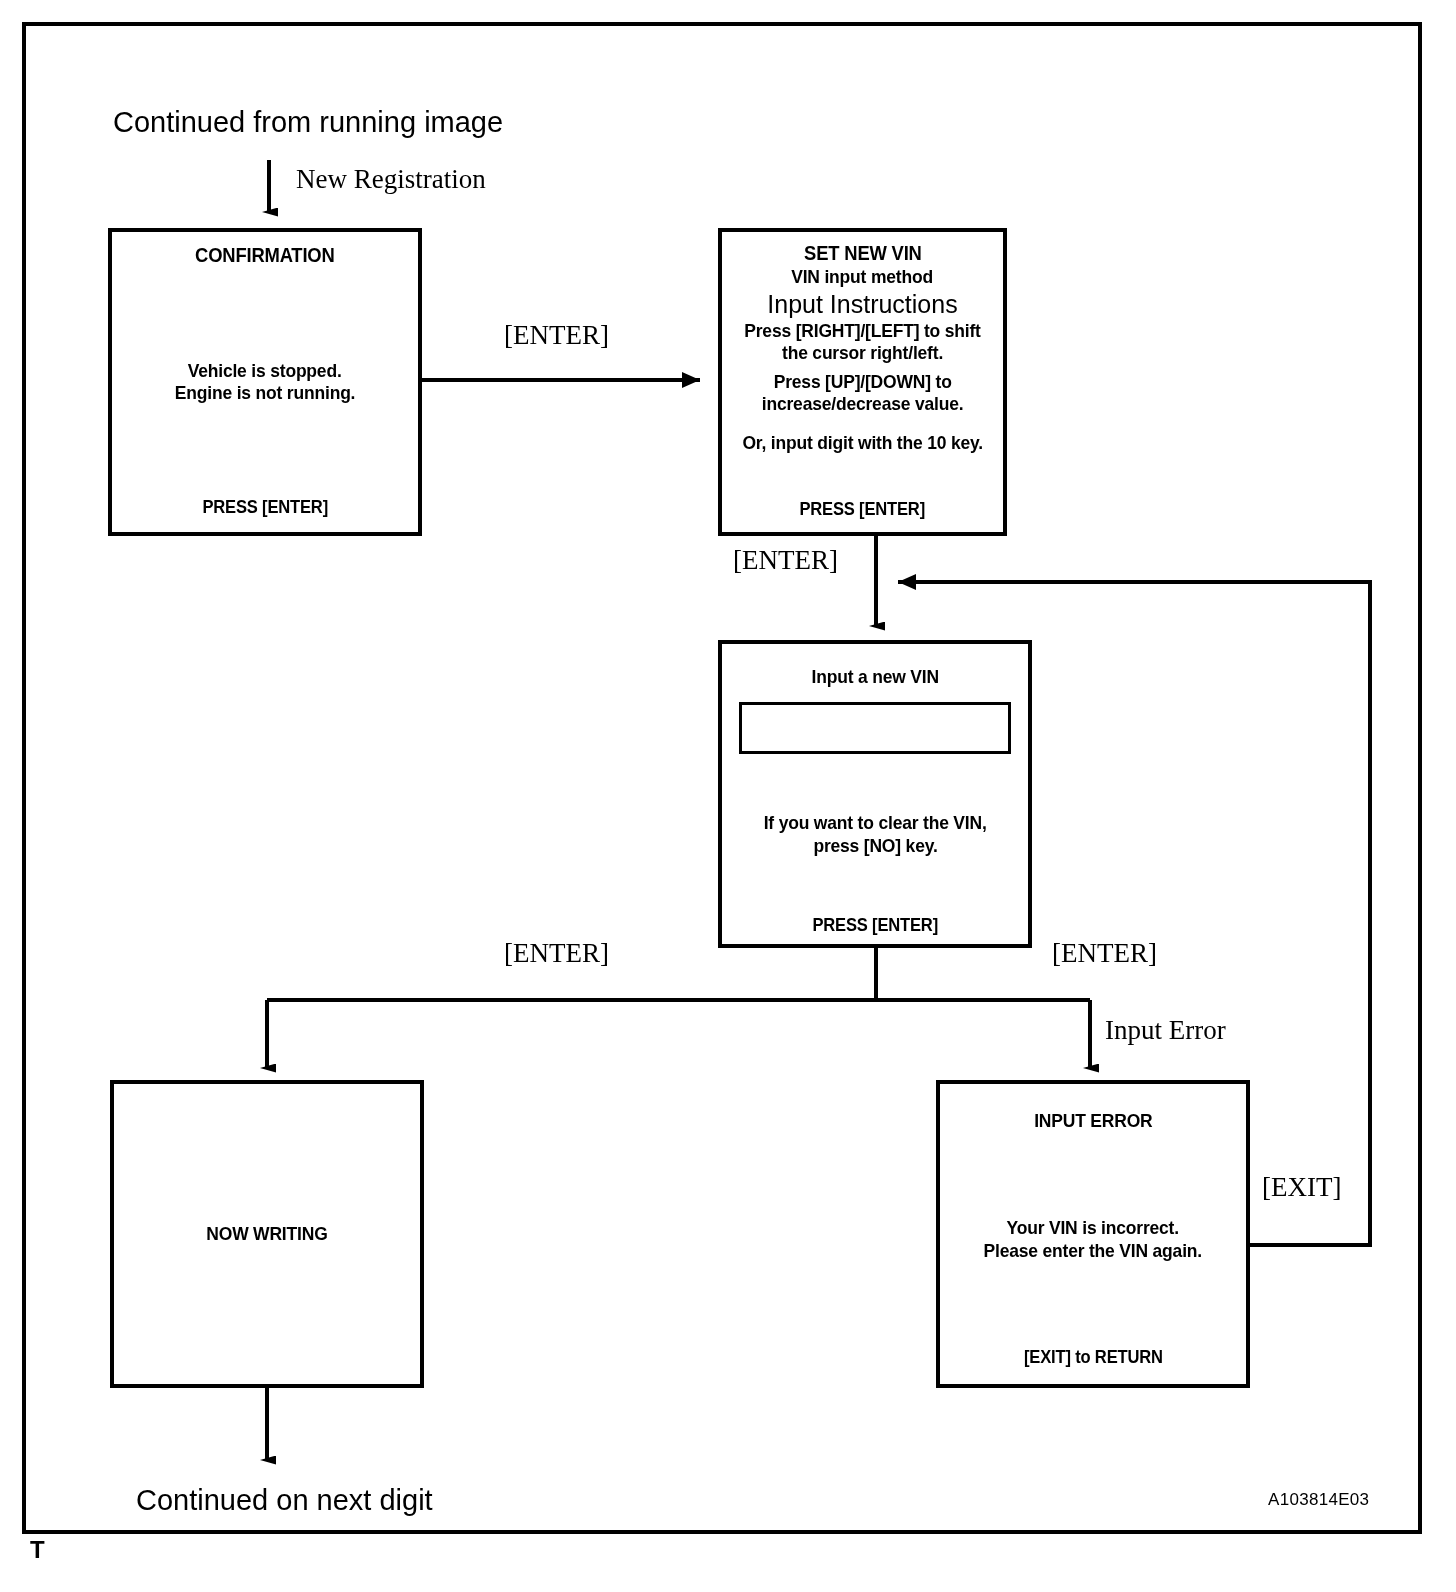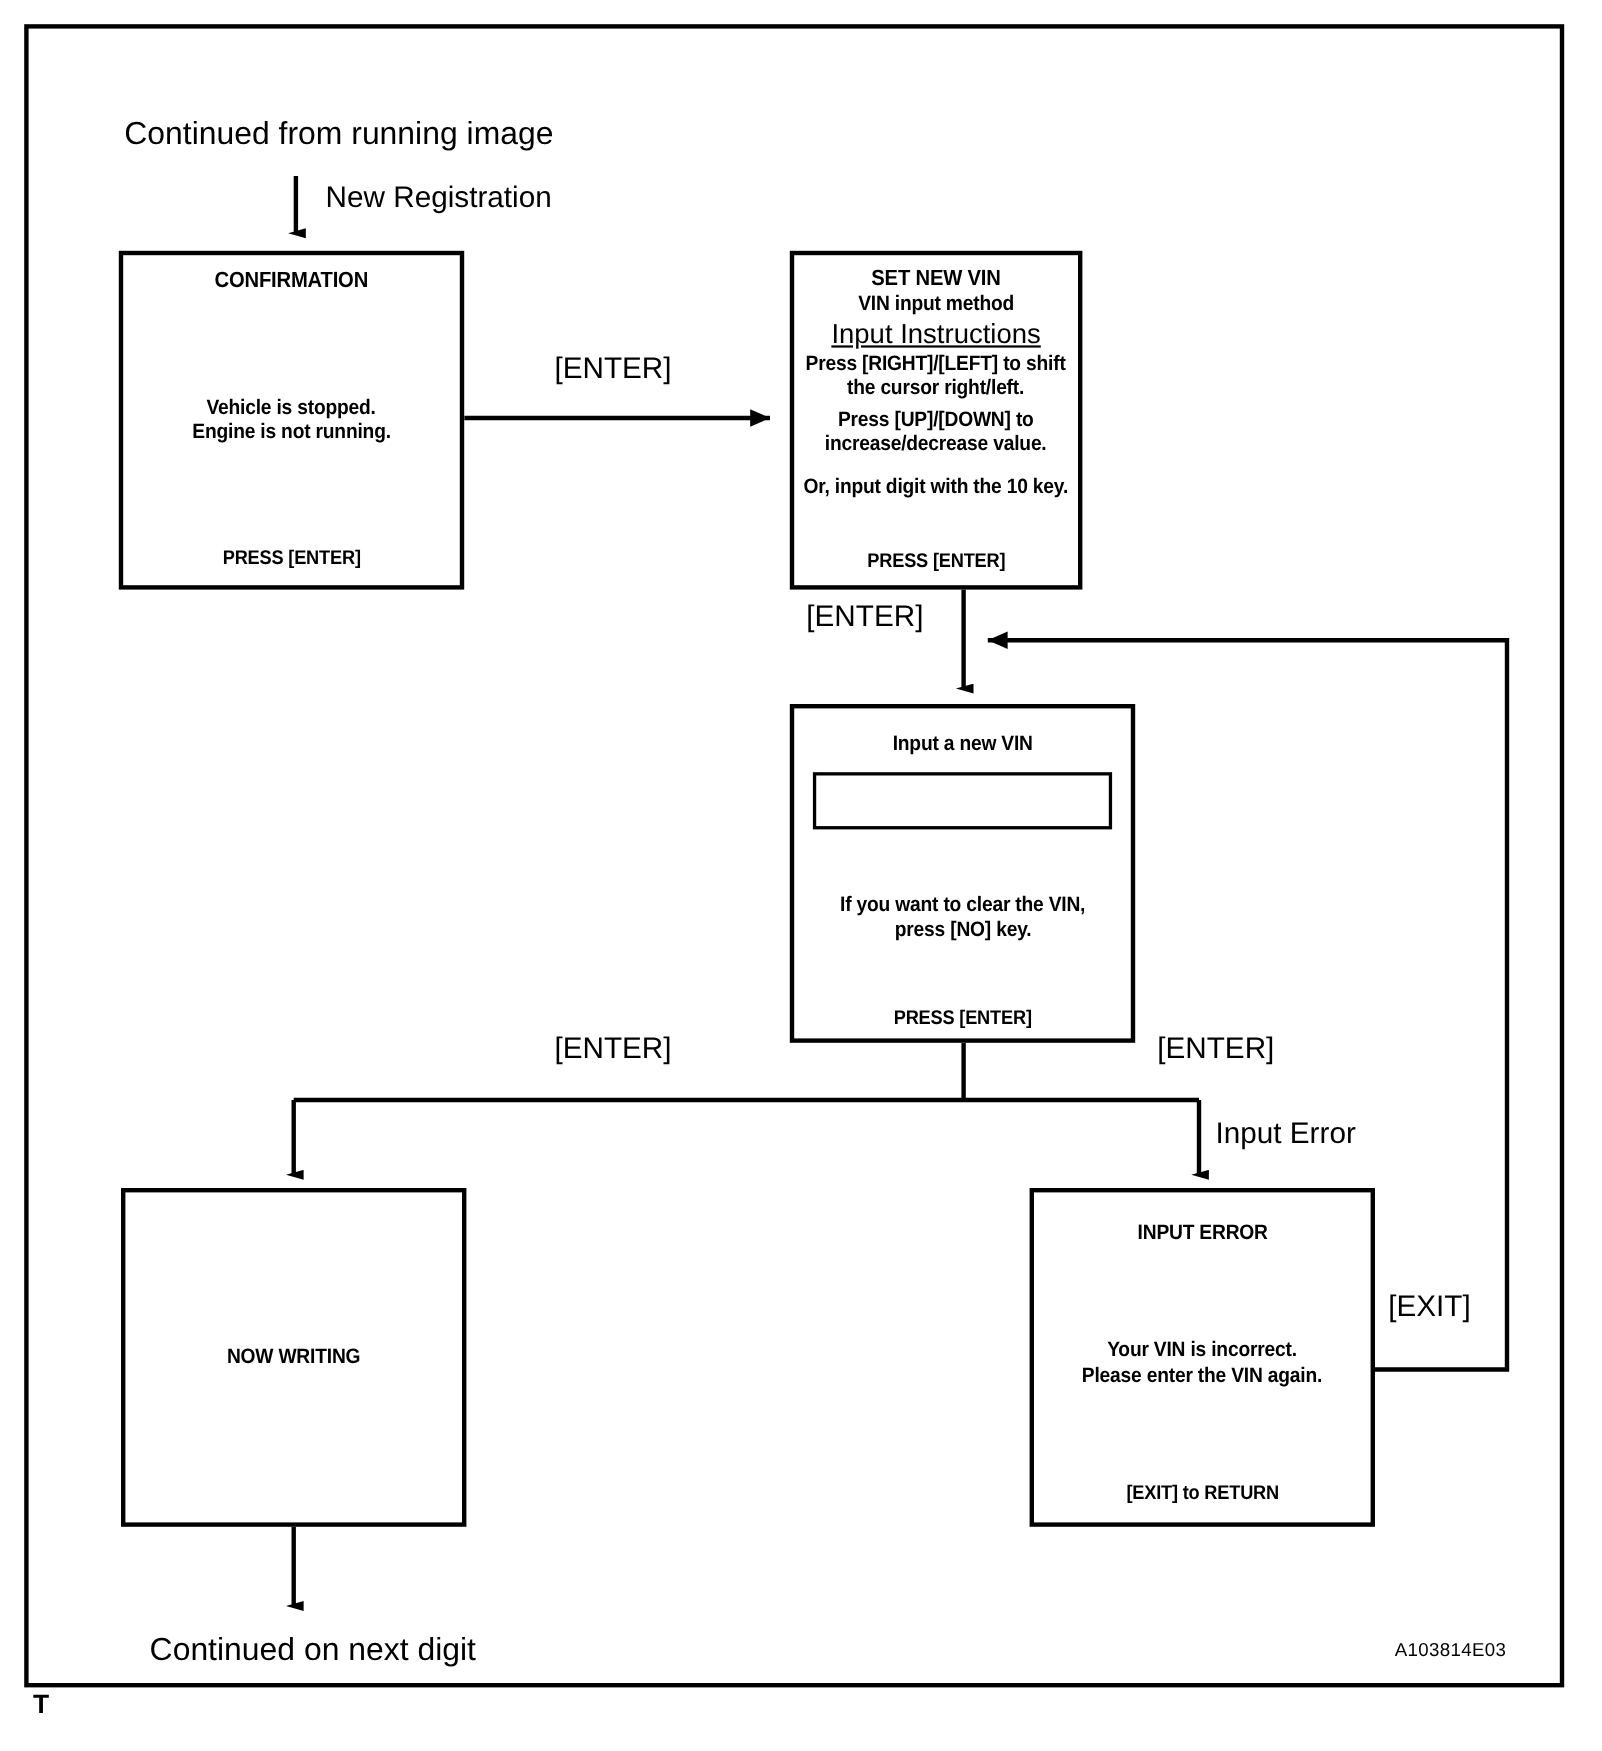--- a/index.html
+++ b/index.html
@@ -59,25 +59,24 @@
   .lcd-title { font-size: 20px; }
   .lcd-body  { font-size: 19px; }
   .lcd-foot  { font-size: 18px; }
 
   .plain {
     font-family: "Liberation Sans", sans-serif;
     font-weight: normal;
     font-size: 27px;
     line-height: 1.2;
     white-space: nowrap;
-    text-decoration: underline;
   }
   .edge-label {
     position: absolute;
-    font-family: Liberation Sans, sans-serif;
+    font-family: Liberation Serif, serif;
     font-weight: normal;
     font-size: 27px;
     white-space: nowrap;
   }
   .caption {
     position: absolute;
     font-family: "Liberation Sans", sans-serif;
     font-weight: normal;
     font-size: 29px;
     white-space: nowrap;
@@ -167,21 +166,21 @@
 
   <div class="screen-box" style="left:108px; top:228px; width:314px; height:308px; padding:12px 8px 14px;">
     <div class="lcd lcd-title">CONFIRMATION</div>
     <div class="spacer"></div>
     <div class="lcd lcd-body">Vehicle is stopped.</div>
     <div class="lcd lcd-body">Engine is not running.</div>
     <div class="spacer"></div>
     <div class="lcd lcd-foot">PRESS [ENTER]</div>
   </div>
 
-  <div class="screen-box" style="left:718px; top:228px; width:266px; height:308px; padding:10px 6px 12px;">
+  <div class="screen-box" style="left:718px; top:228px; width:289px; height:308px; padding:10px 6px 12px;">
     <div class="lcd lcd-title">SET NEW VIN</div>
     <div class="lcd lcd-body">VIN input method</div>
     <div class="plain" style="font-size:25px; margin:1px 0 1px;">Input Instructions</div>
     <div class="lcd lcd-body">Press [RIGHT]/[LEFT] to shift</div>
     <div class="lcd lcd-body">the cursor right/left.</div>
     <div class="lcd lcd-body" style="margin-top:6px;">Press [UP]/[DOWN]  to</div>
     <div class="lcd lcd-body">increase/decrease value.</div>
     <div class="lcd lcd-body" style="margin-top:16px;">Or, input digit with the 10 key.</div>
     <div class="spacer"></div>
     <div class="lcd lcd-foot">PRESS [ENTER]</div>

